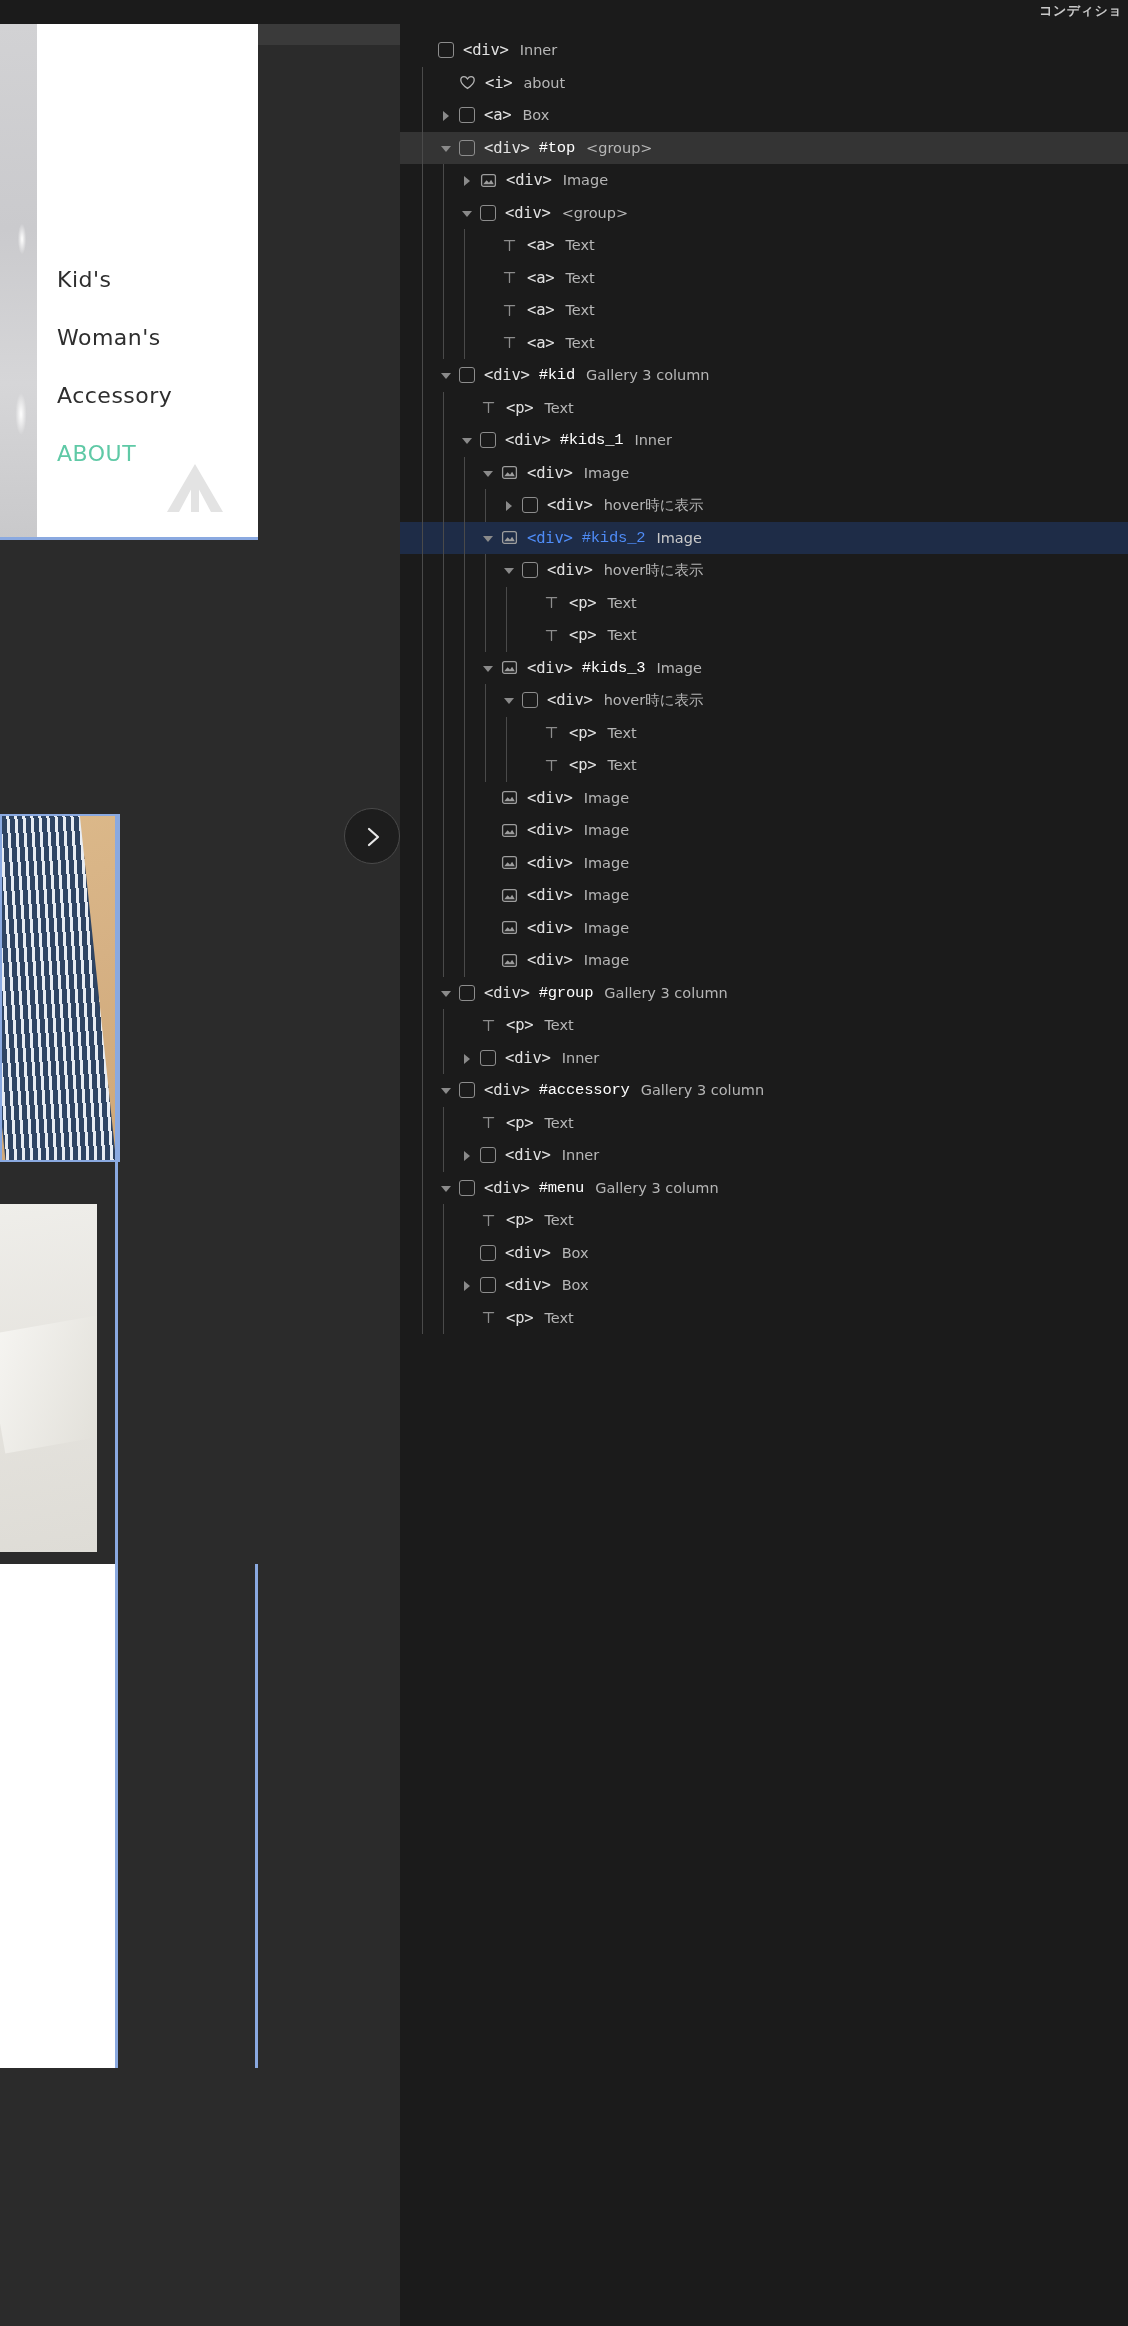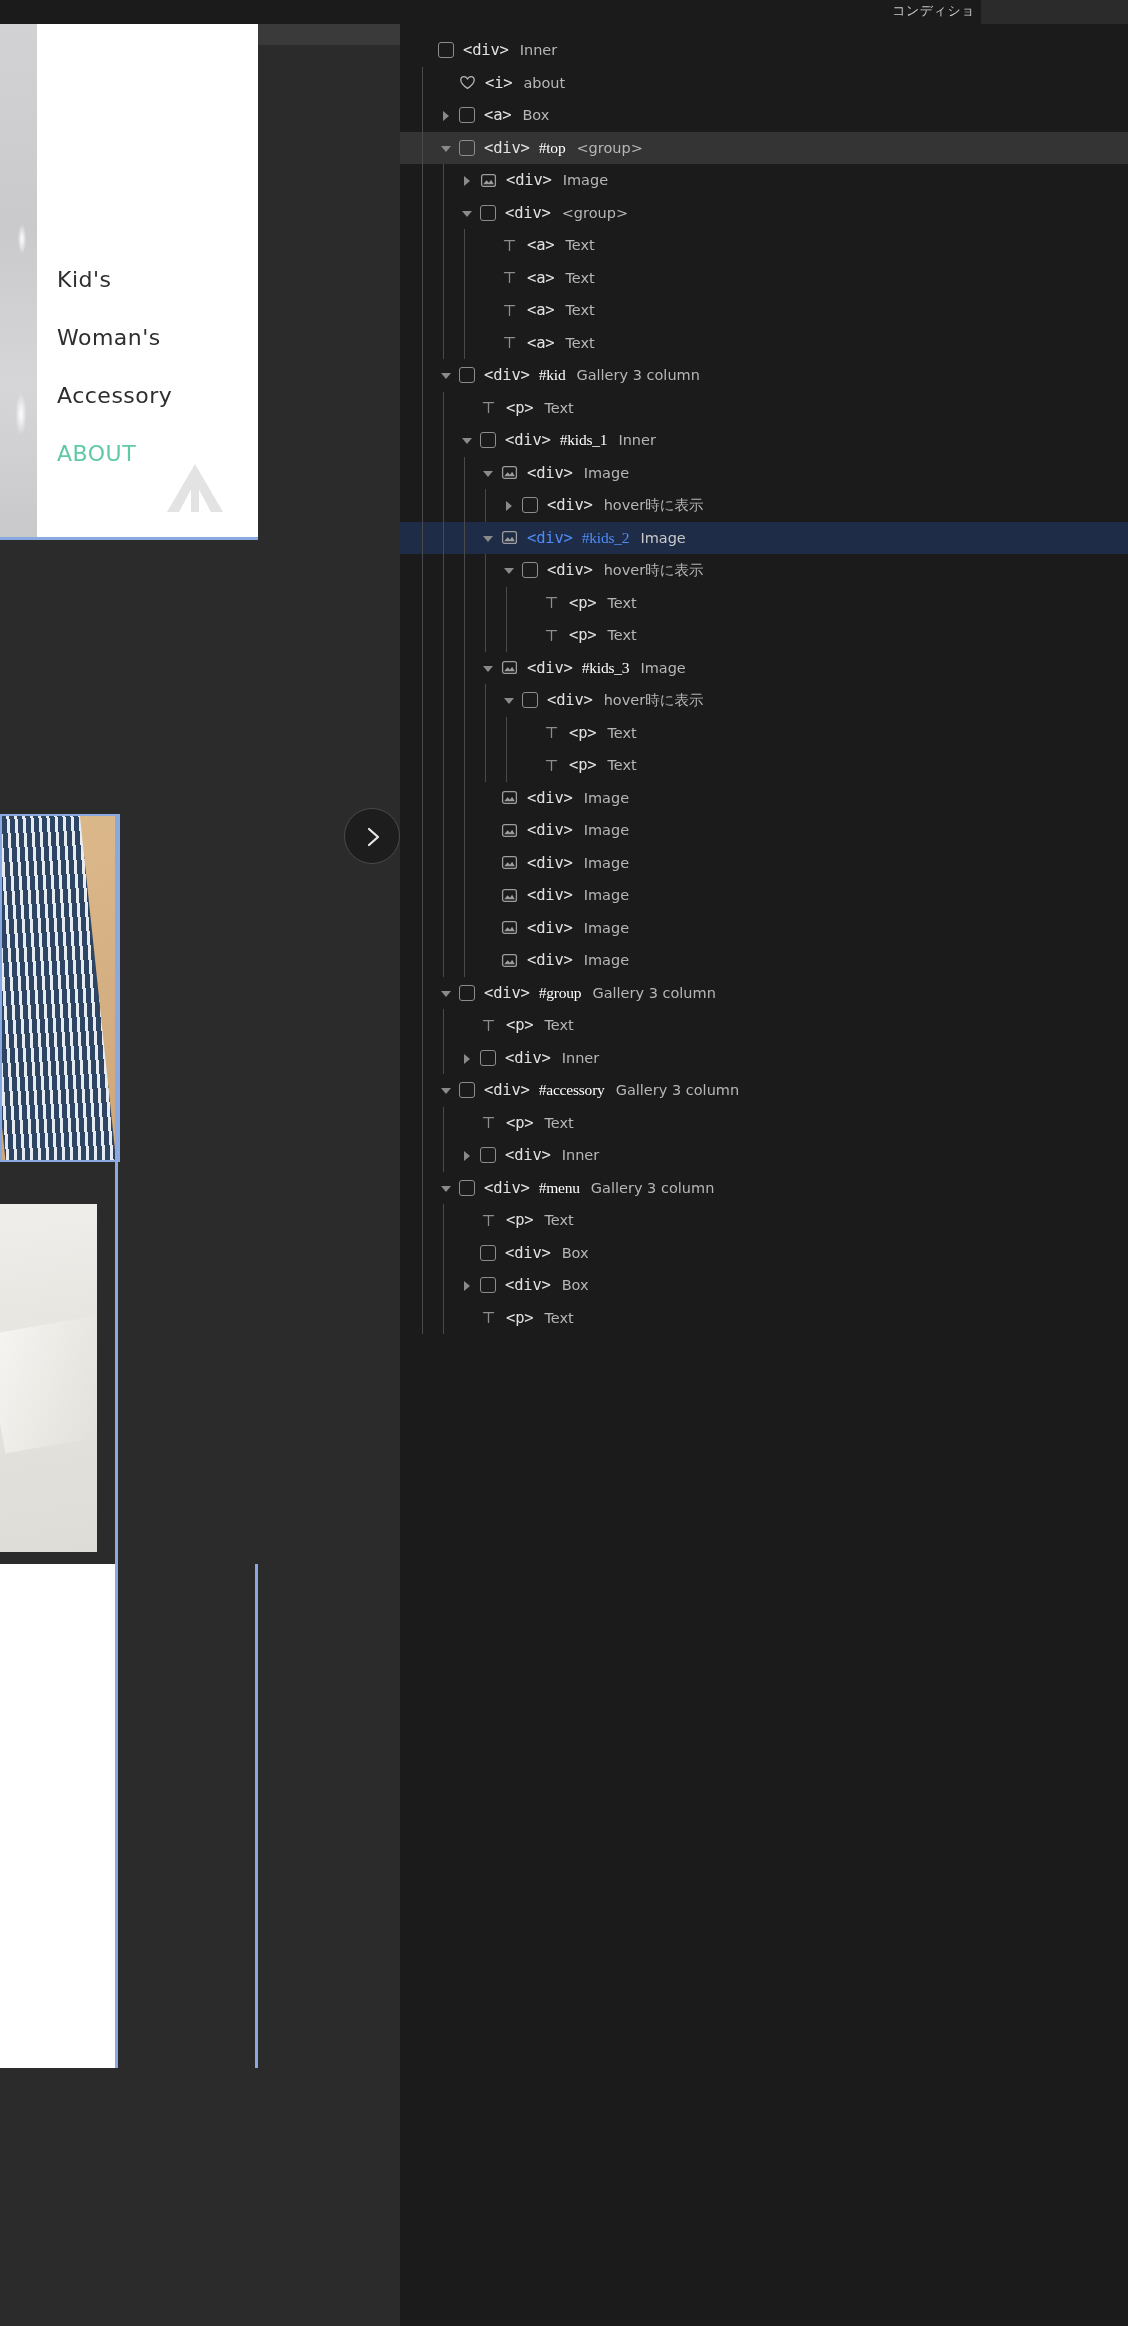--- a/index.html
+++ b/index.html
@@ -5,22 +5,23 @@
   * { box-sizing: border-box; margin:0; padding:0; }
   html,body { width:1128px; height:2326px; overflow:hidden; }
   body {
     font-family: "DejaVu Sans", "Liberation Sans", sans-serif;
     background:#2b2b2b;
     position:relative;
   }
 
   
   #topbar {
-    position:absolute; left:0; top:0; width:981px; height:24px;
+    position:absolute; left:0; top:0; width:1128px; height:24px;
     background:#1b1b1b;
+    font-weight:bold;
   }
   #topbar-label {
     position:absolute; right:6px; top:2px;
     font-size:13px; color:#c9c9c9; letter-spacing:.5px;
     white-space:nowrap;
   }
 
   
   #canvas {
     position:absolute; left:0; top:24px; width:400px; height:2044px;
@@ -146,21 +147,21 @@
     width:16px; height:16px; flex:0 0 16px;
     border:1.6px solid #8d8d8d; border-radius:3px;
   }
   .ic { width:17px; height:17px; flex:0 0 17px; position:relative; }
   .ic svg { position:absolute; left:0; top:0; }
   .tag {
     font-family:"DejaVu Sans Mono","Liberation Mono",monospace;
     font-size:15.5px; color:#e2e2e2; letter-spacing:-.2px;
   }
   .idt {
-    font-family:Liberation Serif, serif;
+    font-family:Liberation Mono, monospace;
     font-size:15.5px; color:#ffffff; letter-spacing:-.2px;
   }
   .lbl {
     font-family:"DejaVu Sans","Liberation Sans",sans-serif;
     font-size:14.5px; color:#b6b6b6;
   }
   .row.sel .tag, .row.sel .idt { color:#4f8cf7; }
   .row.sel .lbl { color:#c9c9c9; }
   .gap6 { width:6px; flex:0 0 6px; }
   .gap9 { width:9px; flex:0 0 9px; }

